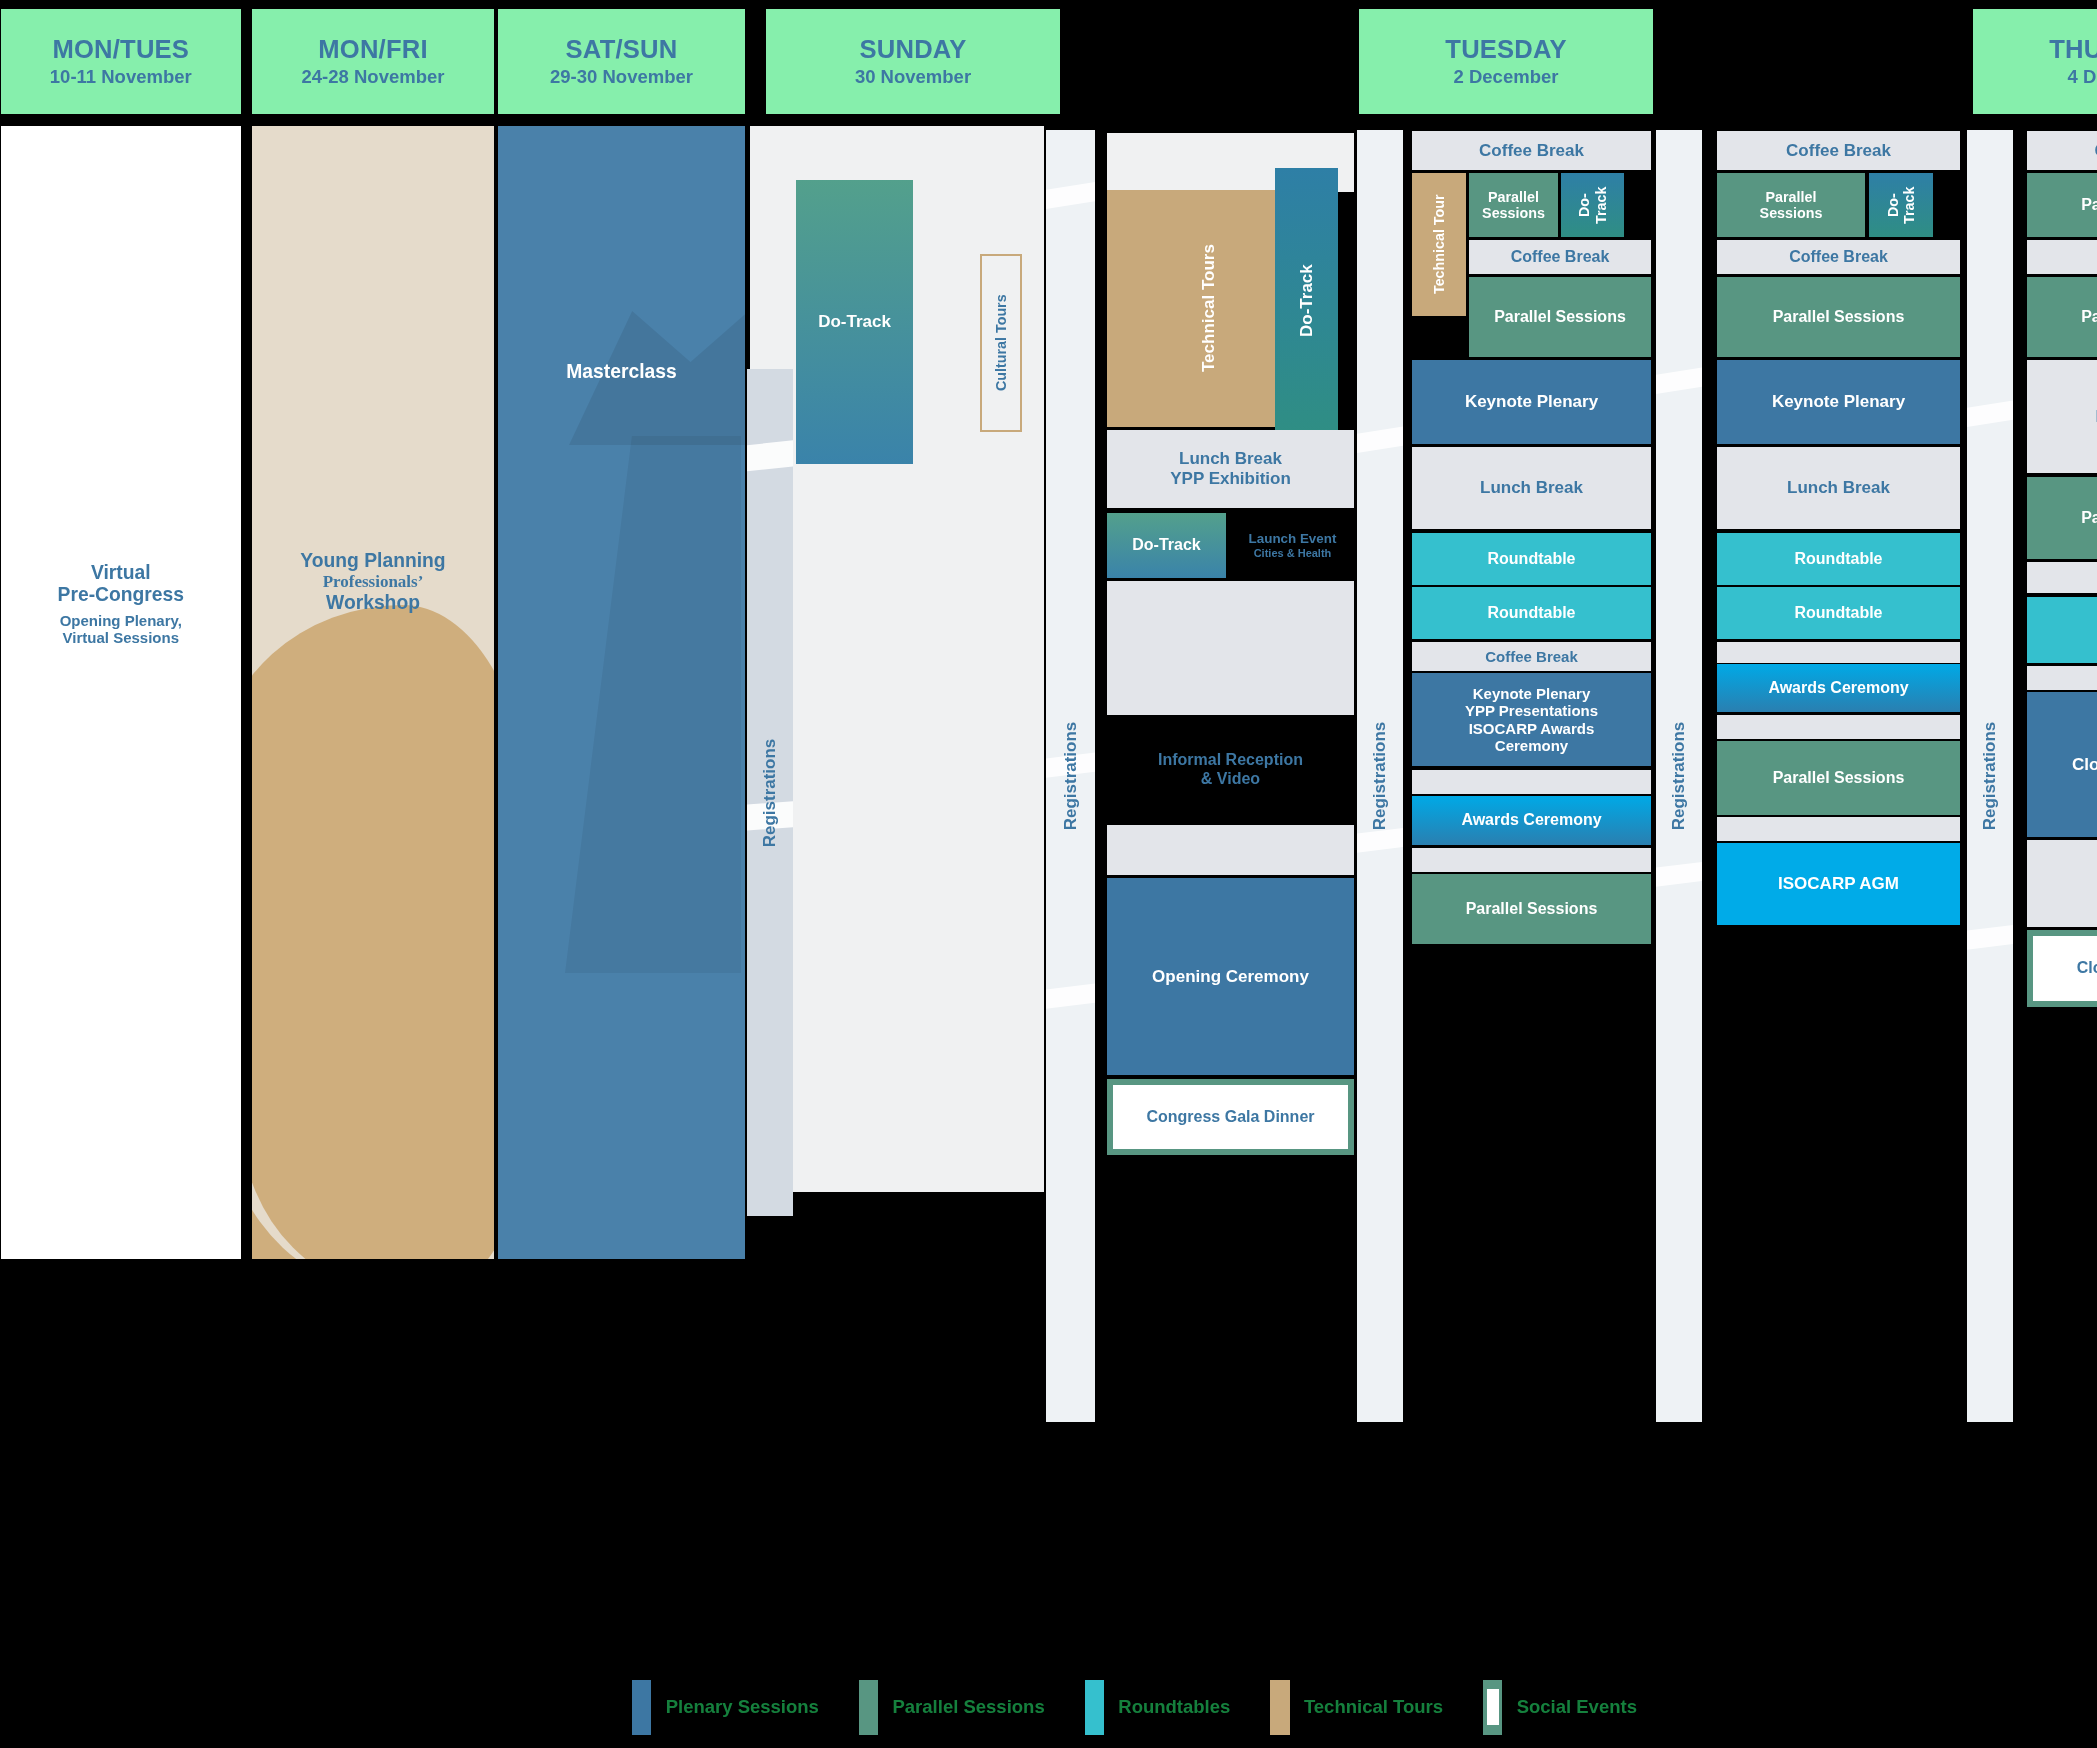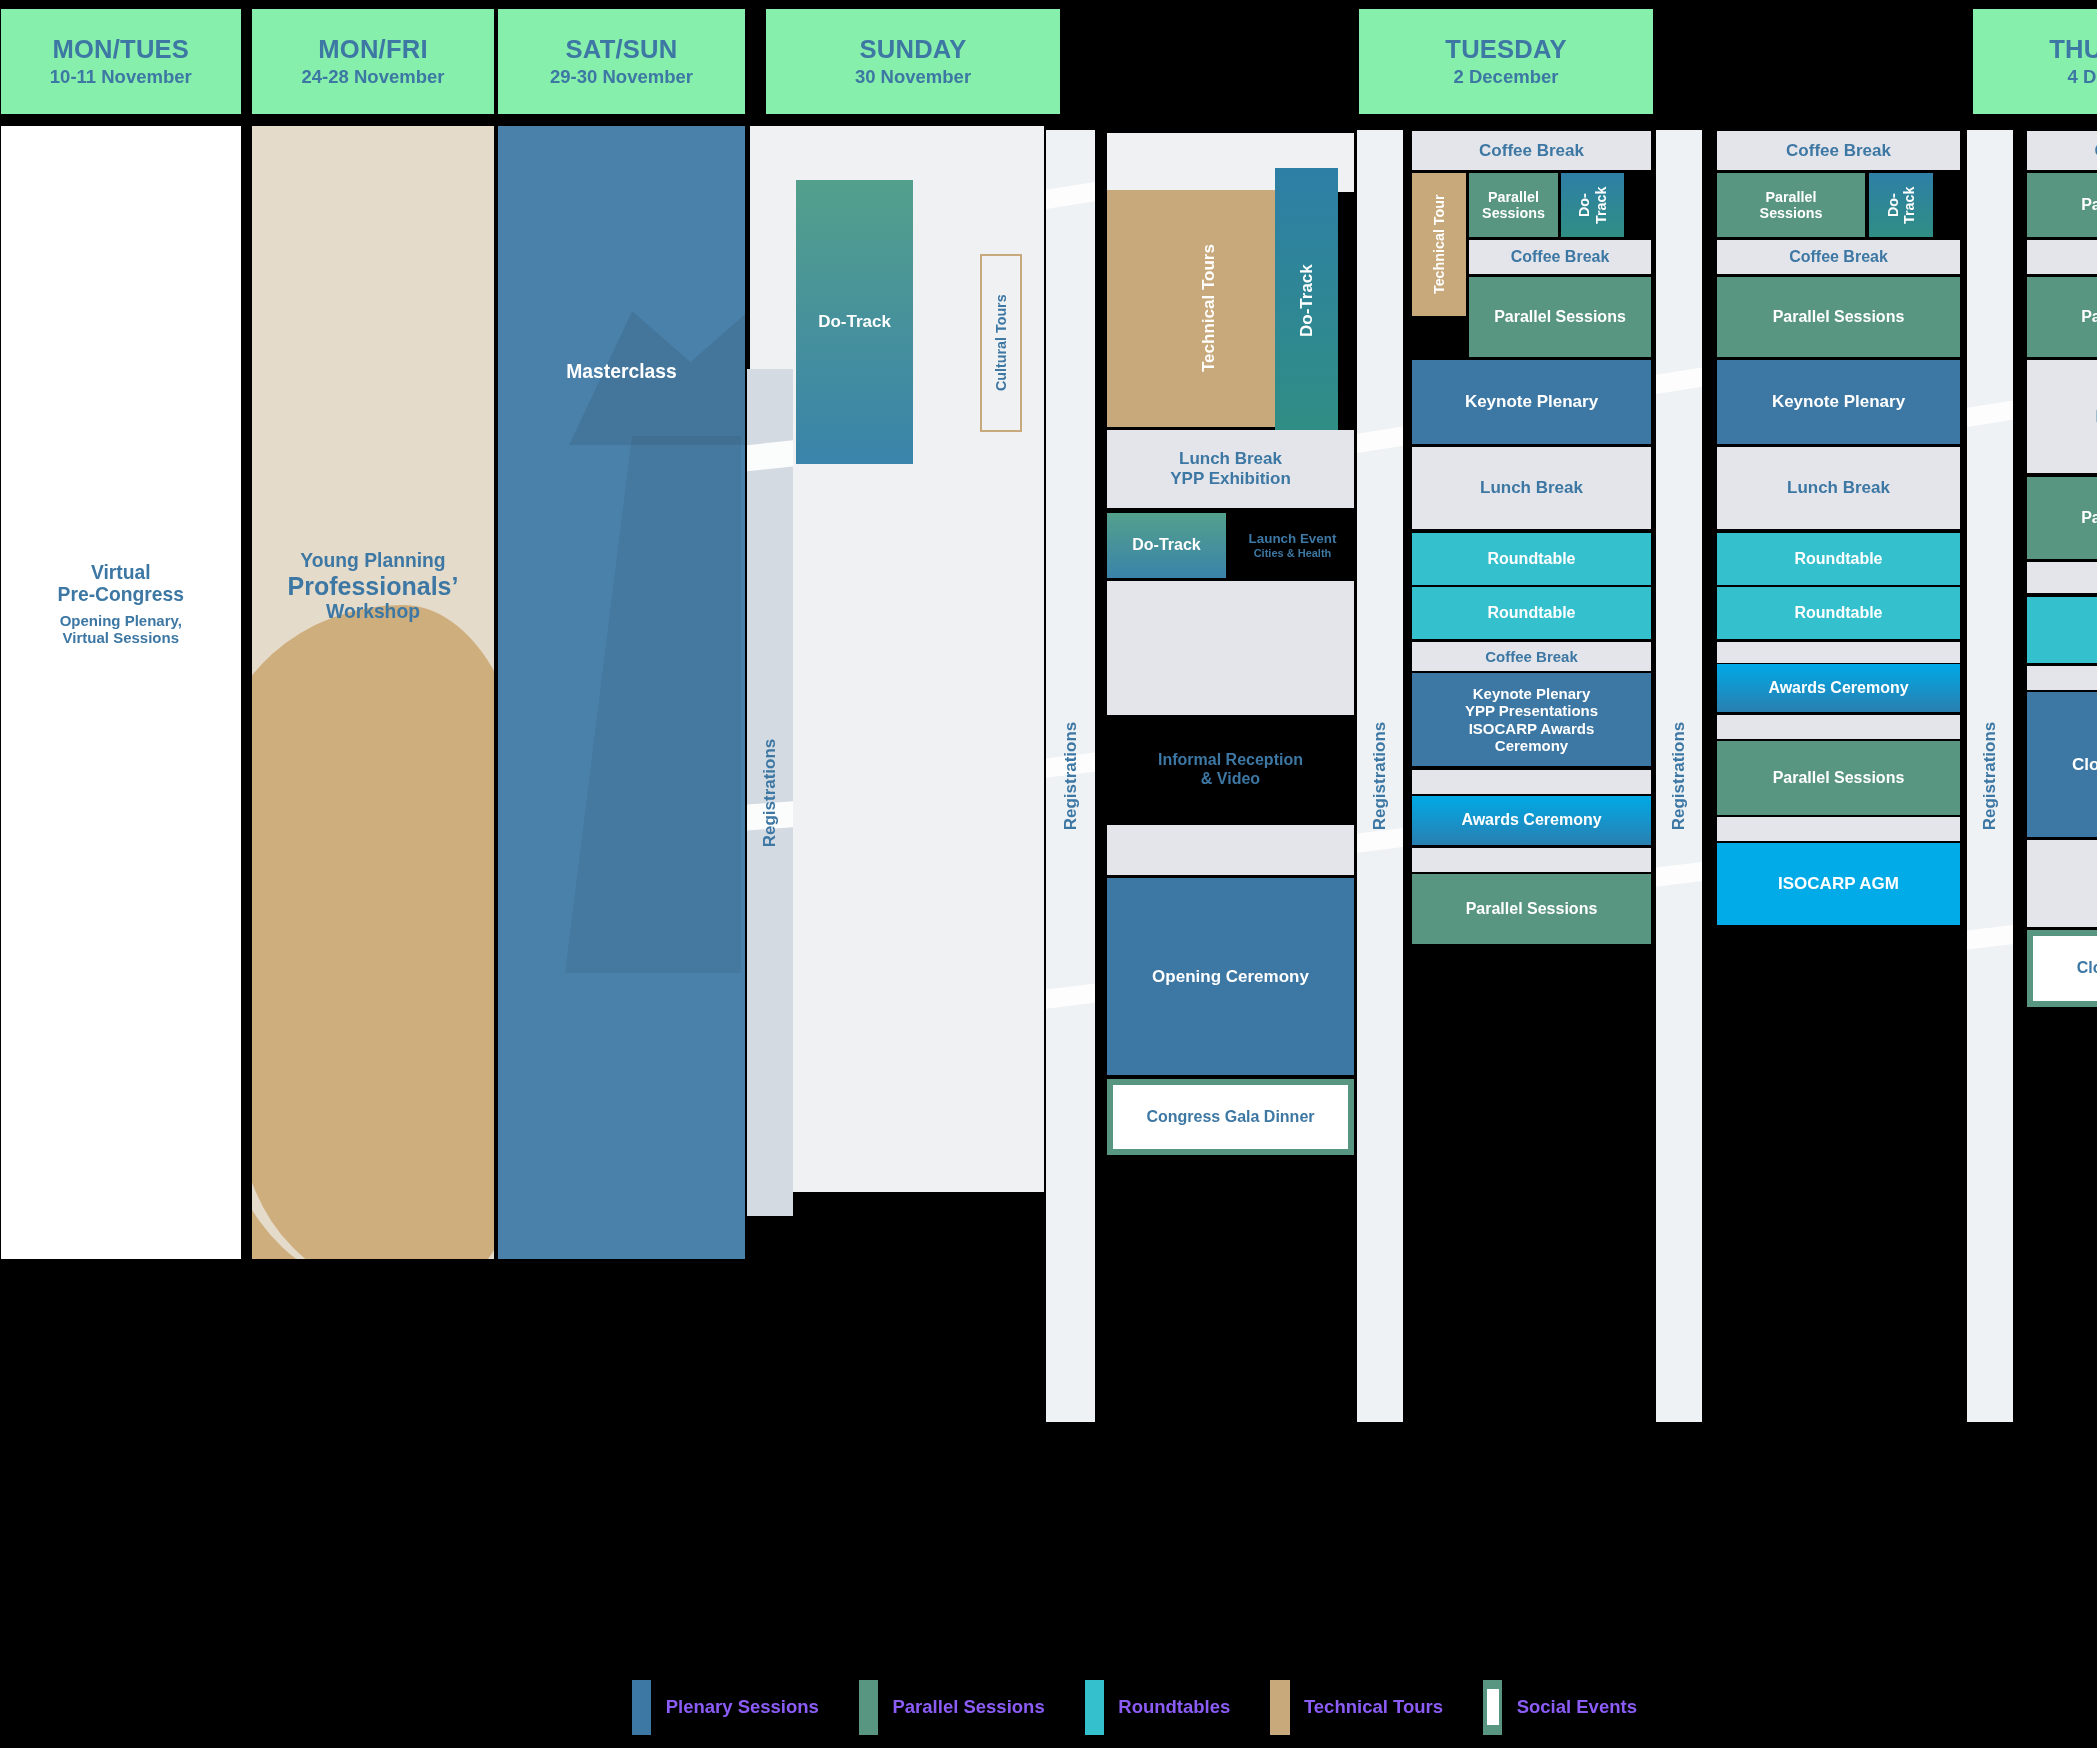--- a/index.html
+++ b/index.html
@@ -128,21 +128,21 @@
 
   
   .legend {
     position:absolute; left:0; right:0; bottom:13.4px;
     display:flex; align-items:center; justify-content:center;
     gap: 0px;
   }
   .leg-item { display:flex; align-items:center; margin-right: 40px; }
   .leg-item:last-child { margin-right:0; }
   .leg-sw { width:19.3px; height:55px; margin-right:14.3px; }
-  .leg-tx { font-size:18.5px; font-weight:700; color:#8b5cf6; white-space:nowrap; }
+  .leg-tx { font-size:18.5px; font-weight:700; color:#15803d; white-space:nowrap; }
   .sw-plenary  { background:#3d77a3; }
   .sw-parallel { background:#589682; }
   .sw-round    { background:#35c0ce; }
   .sw-tech     { background:#c8a97b; }
   .sw-social   { background:#589682; border:0; position:relative; }
   .sw-social .inner { position:absolute; left:3.8px; top:9.2px; right:3.8px; bottom:9.2px; background:#fff; }
 </style>
 </head>
 <body>
 
@@ -184,21 +184,21 @@
       <div style="font-size:15px; font-weight:700;">Virtual Sessions</div>
     </div>
   </div>
 
   <div class="col ypp" style="left:252px; top:126px; width:242px; height:1133px;">
     <div class="hill"></div>
     <div class="road1"></div>
     <div class="road2"></div>
     <div style="position:absolute; left:0; right:0; top:424px; text-align:center; color:#3d77a3;">
       <div style="font-size:19.3px; font-weight:700;">Young Planning</div>
-      <div style="font-size:25px; font-weight:700;">Professionals’</div>
+      <div style="font-size:17px; font-weight:700;font-family:Liberation Serif, serif;">Professionals’</div>
       <div style="font-size:19.3px; font-weight:700;">Workshop</div>
     </div>
   </div>
 
   <div class="col masterclass" style="left:498px; top:126px; width:247px; height:1133px;">
     <div class="mshape"></div>
     <div class="mshape2"></div>
     <div class="mc-label">Masterclass</div>
   </div>
 

